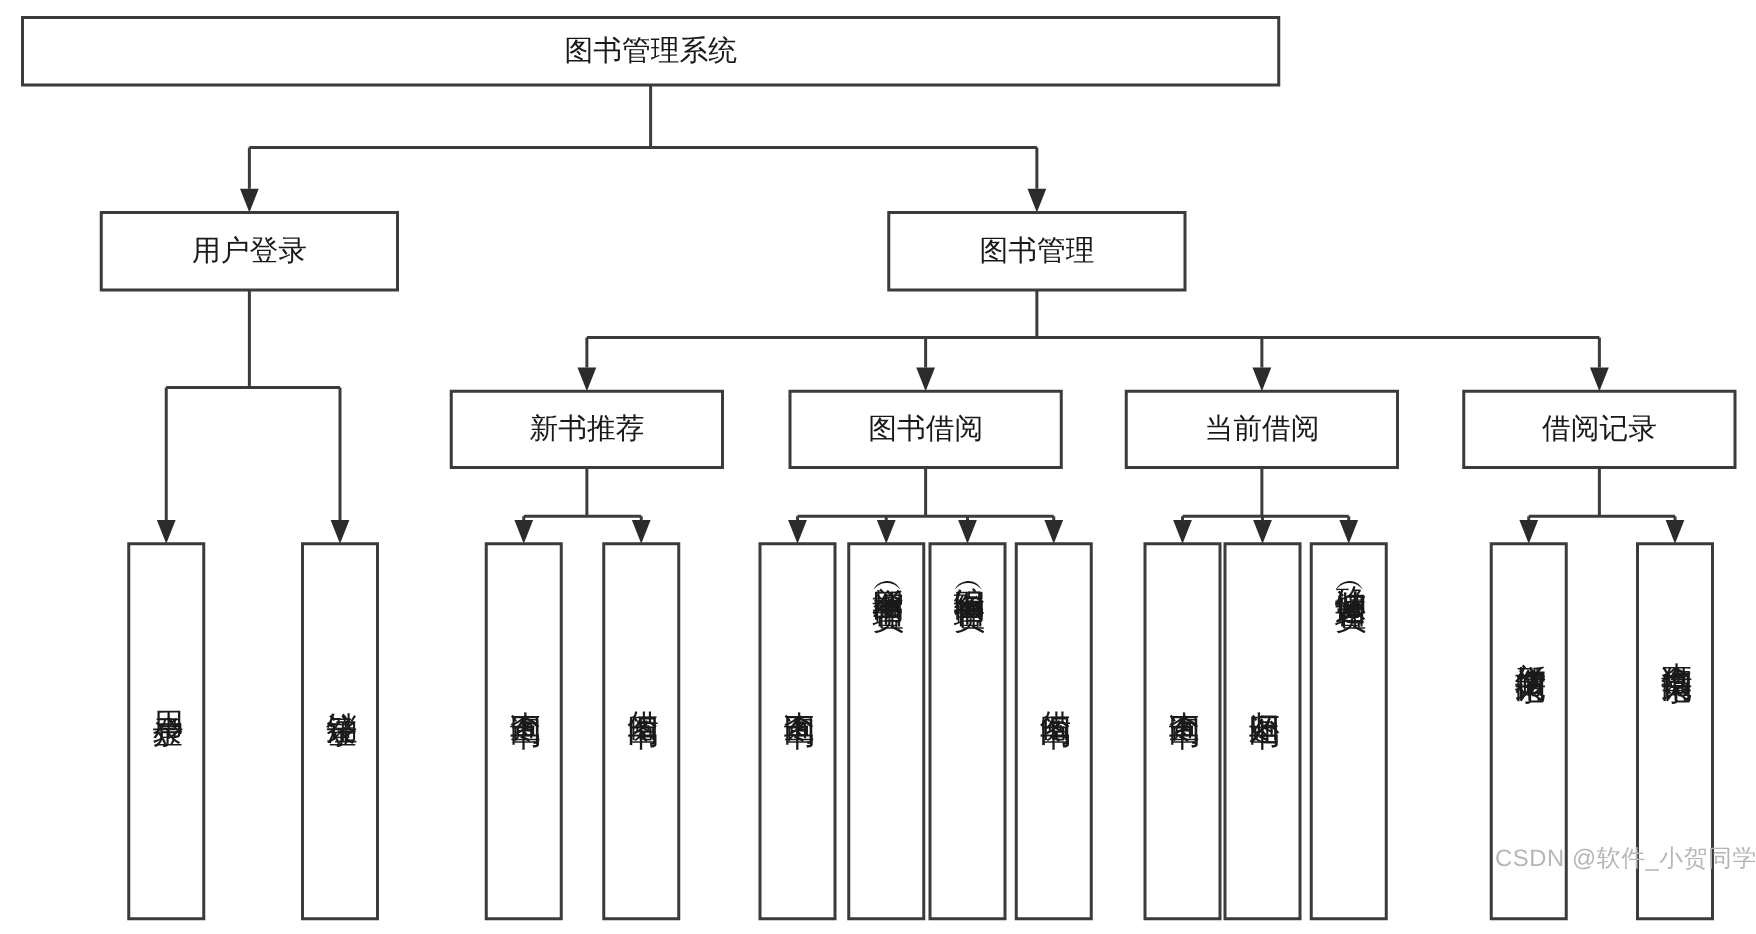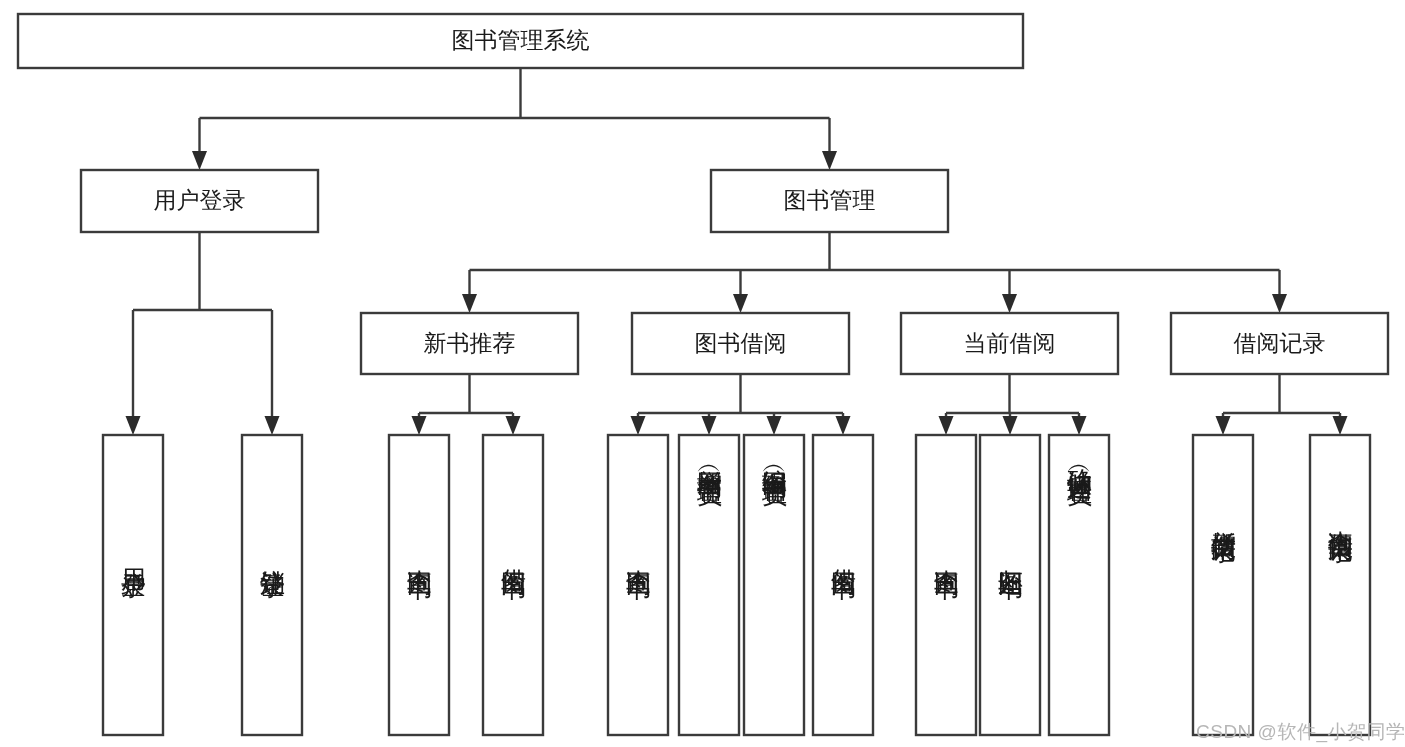--- a/index.html
+++ b/index.html
@@ -177,15 +177,15 @@
       <div class="leaf-label" style="left: 695px; width: 28px; top: 449px;">新增图书（管理员）</div>
       <div class="leaf-label" style="left: 760px; width: 28px; top: 449px;">编辑图书（管理员）</div>
       <div class="leaf-label" style="left: 829px; width: 28px; top: 549px;">借阅图书</div>
       <div class="leaf-label" style="left: 932px; width: 28px; top: 549px;">查询图书</div>
       <div class="leaf-label" style="left: 996px; width: 28px; top: 549px;">归还图书</div>
       <div class="leaf-label" style="left: 1065px; width: 28px; top: 449px;">确认归还（管理员）</div>
       <div class="leaf-label" style="left: 1209px; width: 28px; top: 510px;">新增借阅记录</div>
       <div class="leaf-label" style="left: 1326px; width: 28px; top: 510px;">查询借阅记录</div>
     </div>
 
-  <div class="watermark" style="left: 1196px; top: 719px;">CSDN @软件_小贺同学</div>
+  <div class="watermark" style="left: 1196px; top: 674px;">CSDN @软件_小贺同学</div>
 
 </div>
 
 </body></html>

